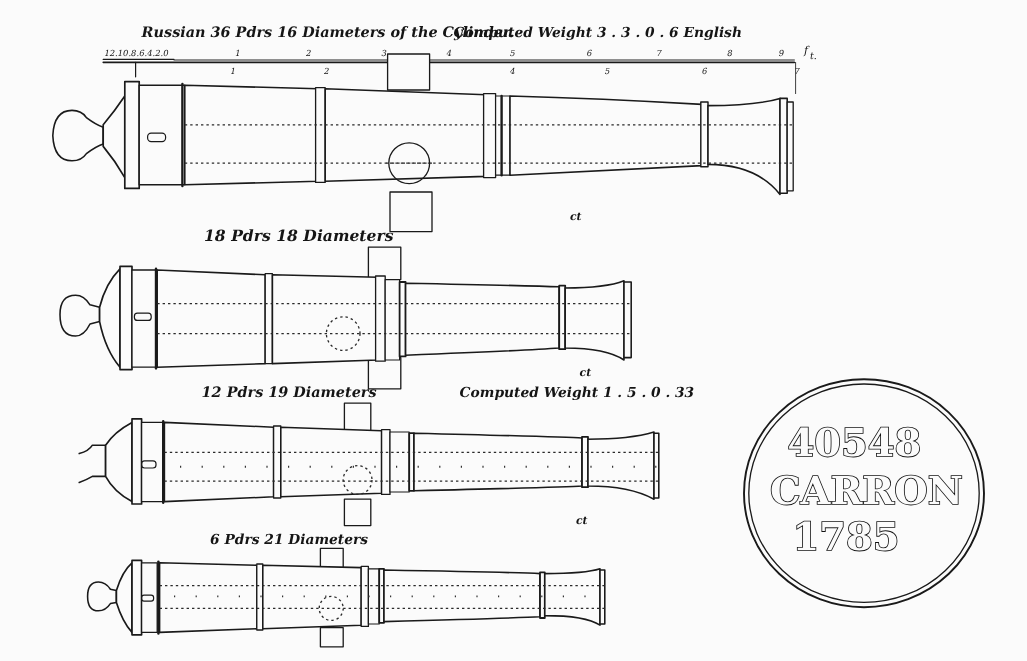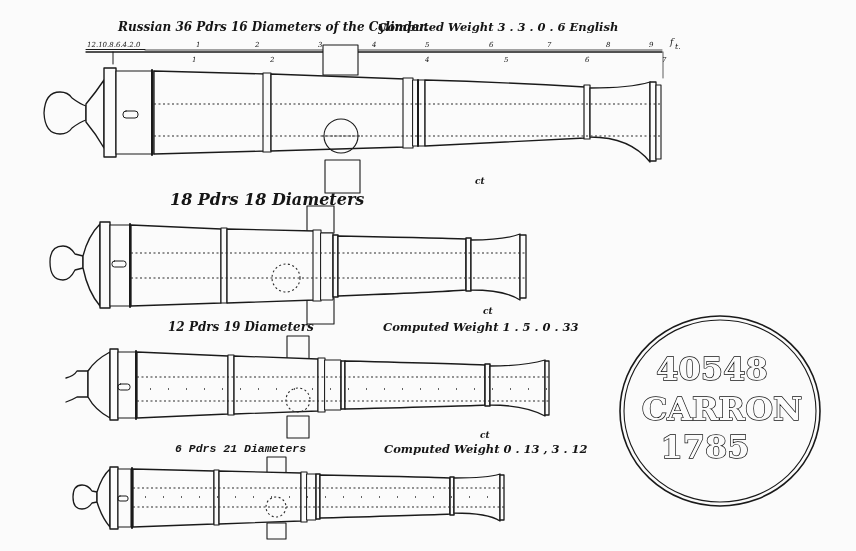--- a/index.html
+++ b/index.html
@@ -19,35 +19,31 @@
 
 <div id="sheet">
 
   <div class="caption" style="left:118px; top:20px; font-size:12px;">Russian 36 Pdrs 16 Diameters of the Cylinder.</div>
   <div class="caption" style="left:378px; top:20px; font-size:11.5px;">
     <span>Computed Weight</span>
     <span>3 . 3 . 0 . 6</span>
     <span>English</span>
   </div>
 
-  <div class="caption" style="left:170px; top:190px; font-size:16px;">18 Pdrs 18 Diameters</div>
+  <div class="caption" style="left:170px; top:190px; font-size:13px;">18 Pdrs 18 Diameters</div>
   <div class="caption" style="left:475px; top:176px; font-size:9px;">ct</div>
 
   <div class="caption" style="left:168px; top:320px; font-size:12px;">12 Pdrs 19 Diameters</div>
   <div class="caption" style="left:383px; top:320px; font-size:11.5px;">
     <span>Computed Weight</span>
     <span>1 . 5 . 0 . 33</span>
   </div>
   <div class="caption" style="left:483px; top:306px; font-size:9px;">ct</div>
 
-  <div class="caption" style="left:175px; top:442px; font-size:11.5px;font-family:Liberation Mono, monospace;">6 Pdrs 21 Diameters</div>
-  <div class="caption" style="left:384px; top:442px; font-size:11.5px;">
-    <span>Computed Weight</span>
-    <span>0 . 13 , 3 . 12</span>
-  </div>
+  <div class="caption" style="left:175px; top:442px; font-size:11.5px;">6 Pdrs 21 Diameters</div>
   <div class="caption" style="left:480px; top:430px; font-size:9px;">ct</div>
 
   <svg width="856" height="551" viewBox="0 0 856 551">
 
     <g>
       <line class="ink" x1="86" y1="52" x2="662" y2="52" stroke-width="1.3"></line>
       <line class="ink" x1="86" y1="49.5" x2="145" y2="49.5" stroke-width="1"></line>
       <line class="ink" x1="145" y1="50" x2="662" y2="50" stroke-width="0.8"></line>
       <g class="script" font-size="7">
         <text x="87" y="47">12.10.8.6.4.2.0</text>

